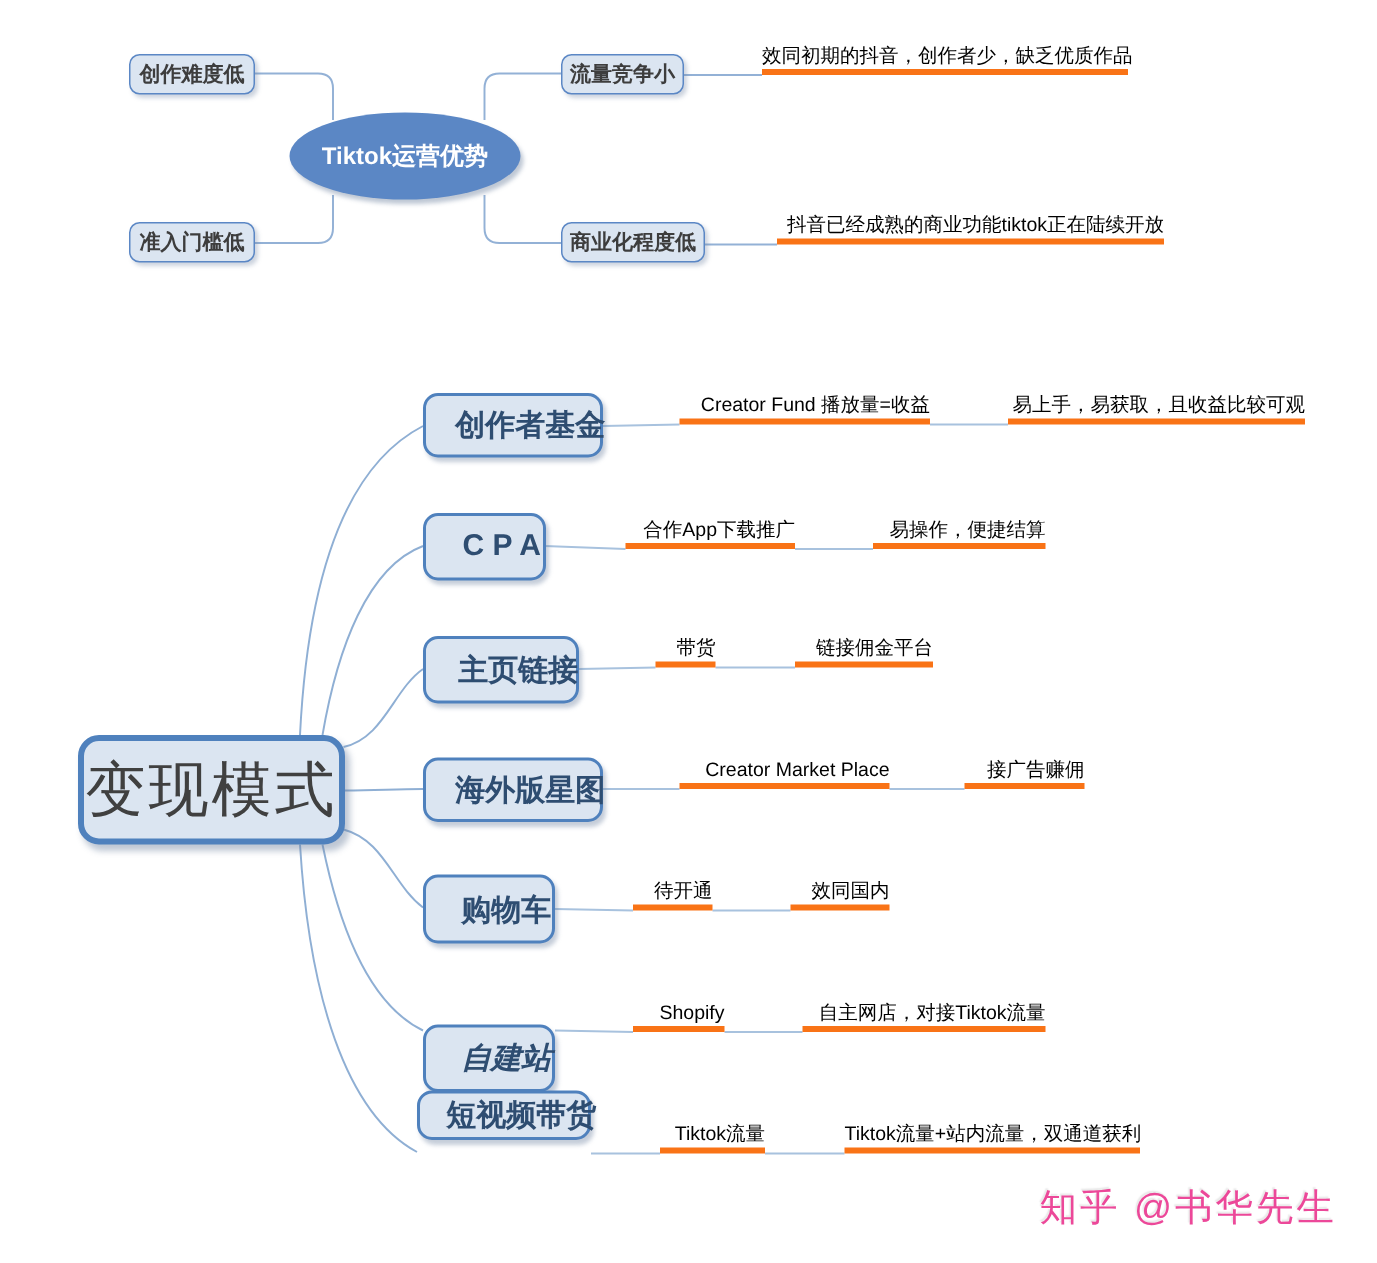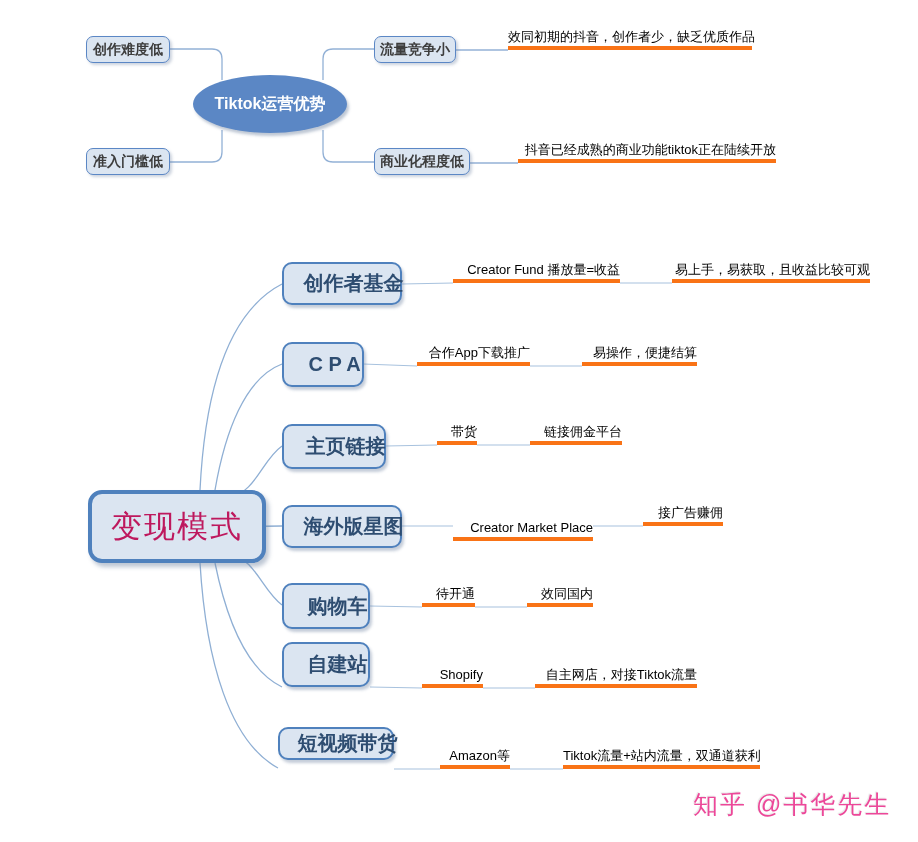--- a/index.html
+++ b/index.html
@@ -25,23 +25,23 @@
   .center-ellipse{
     position:absolute;z-index:2;display:flex;align-items:center;justify-content:center;
     background:#5b87c5;border-radius:50%;
     font-size:16px;font-weight:bold;color:#ffffff;
     box-shadow:2px 3px 3px rgba(110,130,160,0.45);
     white-space:nowrap;
   }
   .main-box{
     position:absolute;z-index:2;display:flex;align-items:center;justify-content:center;
     background:#dbe5f1;border:4px solid #4f81bd;border-radius:14px;
-    font-size:31px;font-weight:normal;color:#be185d;letter-spacing:2px;
+    font-size:40px;font-weight:normal;color:#404040;letter-spacing:2px;
     box-shadow:3px 4px 4px rgba(110,130,160,0.45);
-    box-sizing:border-box;white-space:nowrap;margin-left:36px;
+    box-sizing:border-box;white-space:nowrap;
   }
   .note{
     position:absolute;z-index:2;height:18px;line-height:18px;
     border-bottom:4px solid #f97316;font-size:13px;color:#000000;
     text-align:right;white-space:nowrap;box-sizing:content-box;
   }
   .watermark{
     position:absolute;z-index:3;font-size:25px;color:#ec4899;letter-spacing:2px;
     text-shadow:1px 1px 0 #ffffff,-1px -1px 1px #e8e8e8;white-space:nowrap;
   }
@@ -109,30 +109,30 @@
 
   <div class="bnode" style="left:282px;top:342px;width:82px;height:45px;">C P A</div>
   <div class="note" style="left:417px;top:344px;width:113px;">合作App下载推广</div>
   <div class="note" style="left:582px;top:344px;width:115px;">易操作，便捷结算</div>
 
   <div class="bnode" style="left:282px;top:424px;width:104px;height:45px;">主页链接</div>
   <div class="note" style="left:437px;top:423px;width:40px;">带货</div>
   <div class="note" style="left:530px;top:423px;width:92px;">链接佣金平台</div>
 
   <div class="bnode" style="left:282px;top:505px;width:120px;height:43px;">海外版星图</div>
-  <div class="note" style="left:453px;top:504px;width:140px;margin-top:15px;">Creator Market Place</div>
+  <div class="note" style="left:453px;top:504px;width:140px;">Creator Market Place</div>
   <div class="note" style="left:643px;top:504px;width:80px;">接广告赚佣</div>
 
   <div class="bnode" style="left:282px;top:583px;width:88px;height:46px;">购物车</div>
   <div class="note" style="left:422px;top:585px;width:53px;">待开通</div>
   <div class="note" style="left:527px;top:585px;width:66px;">效同国内</div>
 
-  <div class="bnode" style="left:282px;top:642px;width:88px;height:45px;">自建站</div>
+  <div class="bnode" style="left:282px;top:683px;width:88px;height:45px;font-style:italic;">自建站</div>
   <div class="note" style="left:422px;top:666px;width:61px;">Shopify</div>
   <div class="note" style="left:535px;top:666px;width:162px;">自主网店，对接Tiktok流量</div>
 
   <div class="bnode" style="left:278px;top:727px;width:116px;height:33px;">短视频带货</div>
-  <div class="note" style="left:440px;top:747px;width:70px;">Amazon等</div>
+  <div class="note" style="left:440px;top:747px;width:70px;">Tiktok流量</div>
   <div class="note" style="left:563px;top:747px;width:197px;">Tiktok流量+站内流量，双通道获利</div>
 
   <div class="watermark" style="left:693px;top:788px;">知乎 @书华先生</div>
 
 </div>
 
 </body></html>

